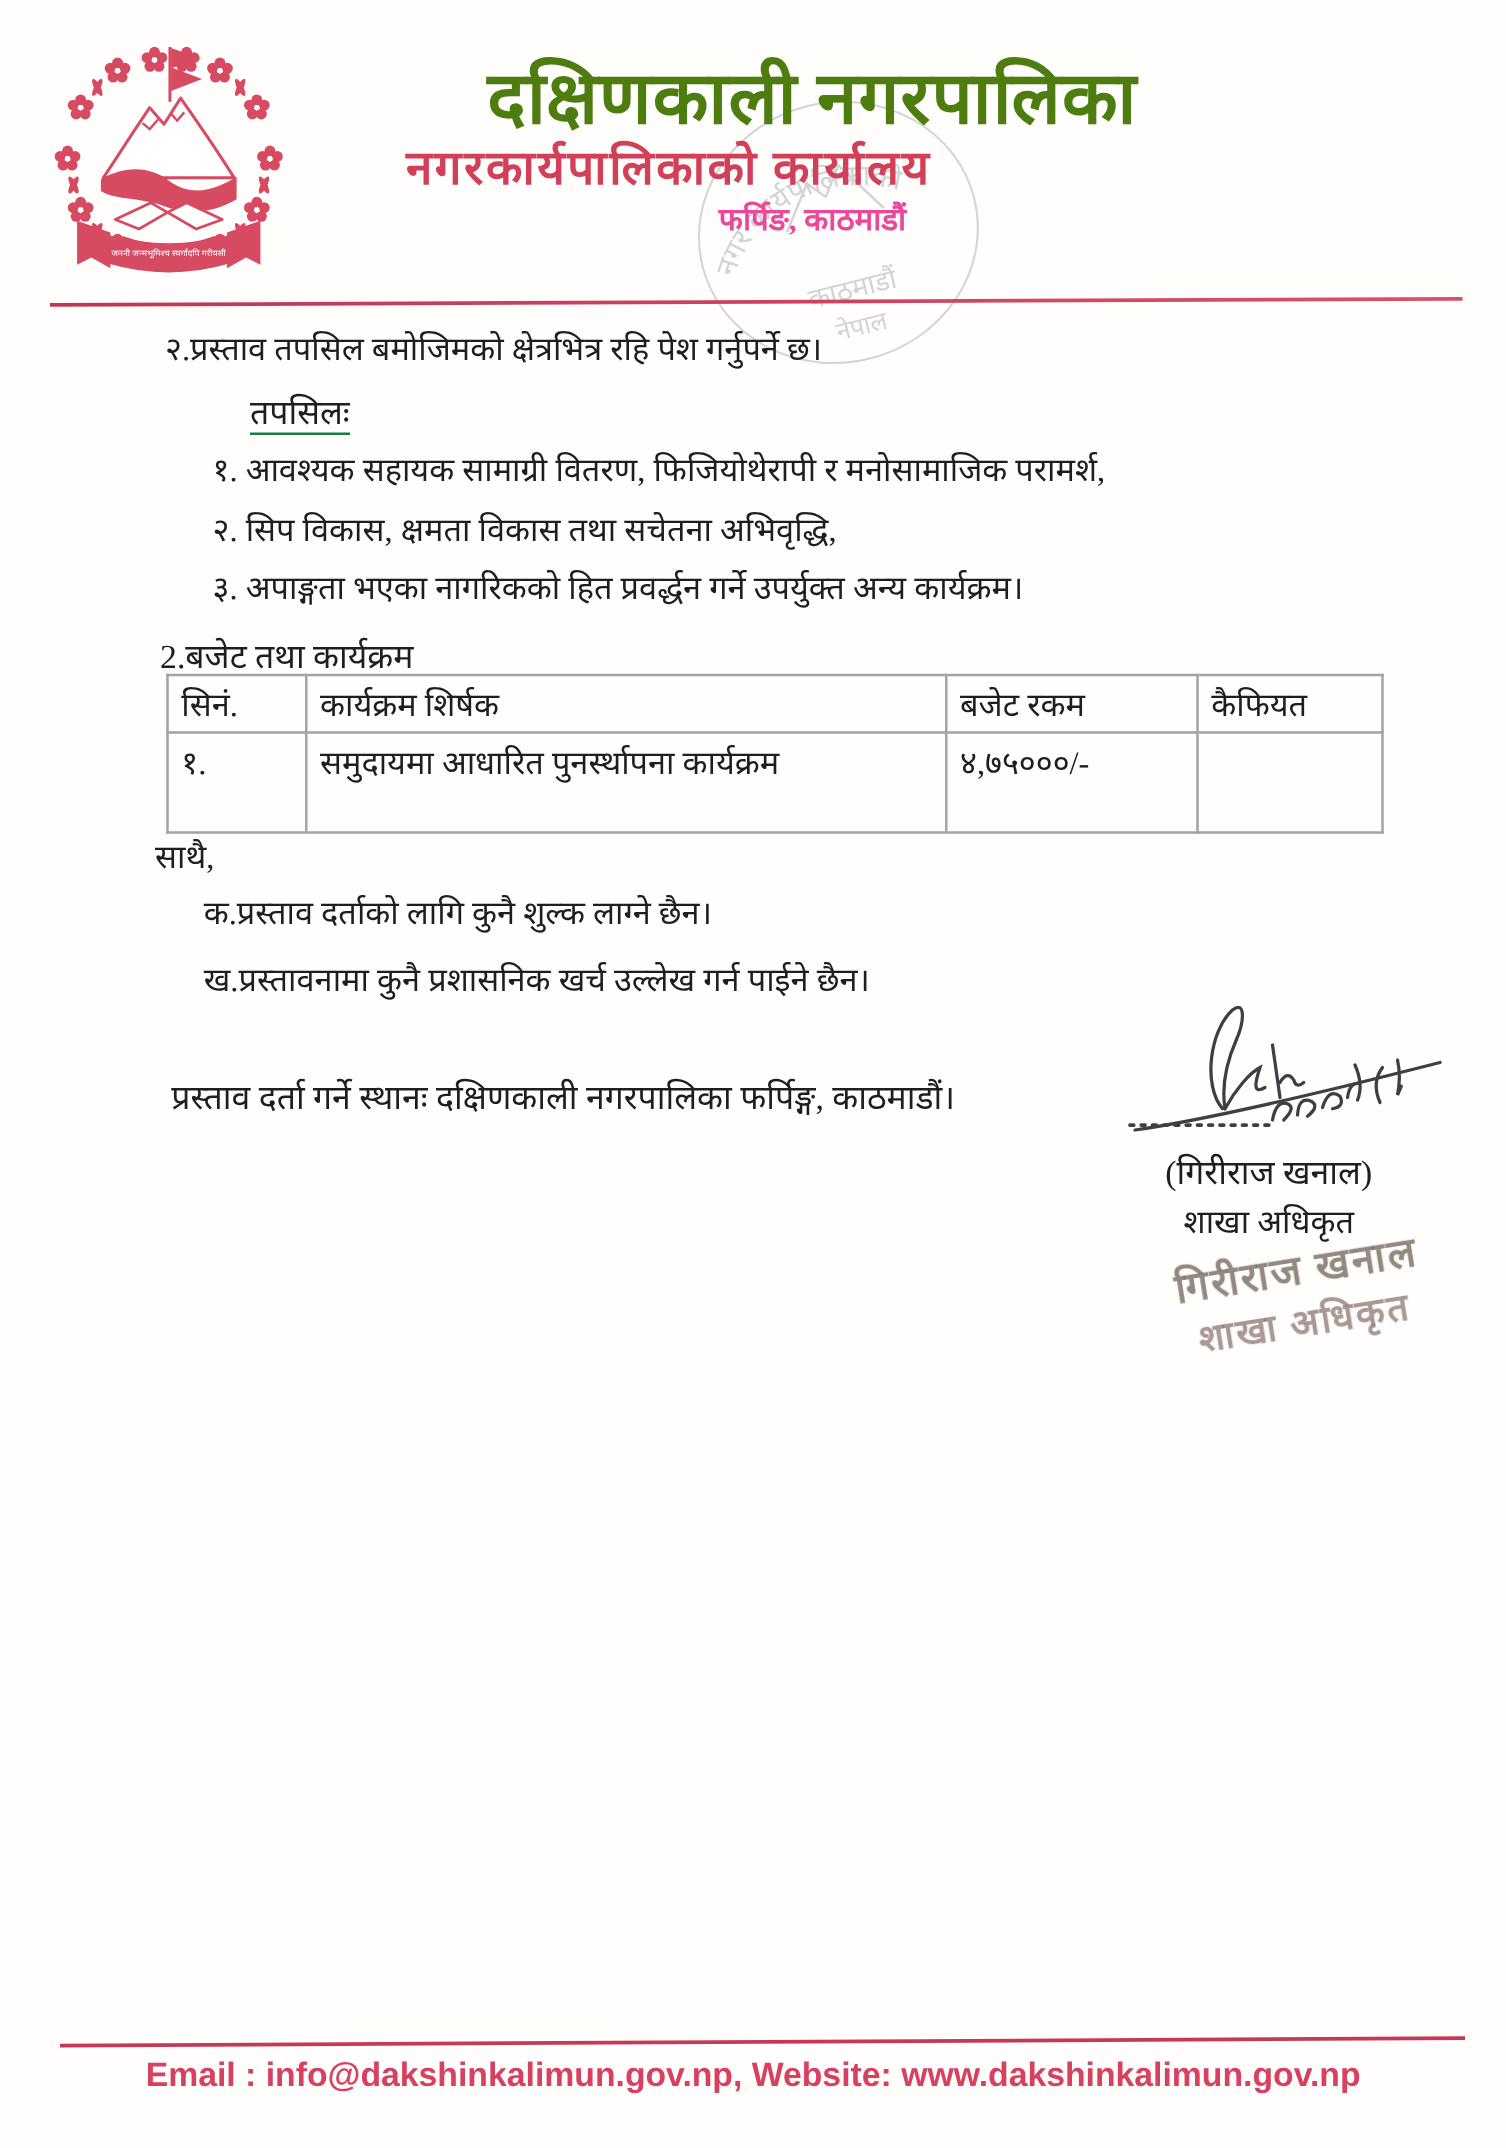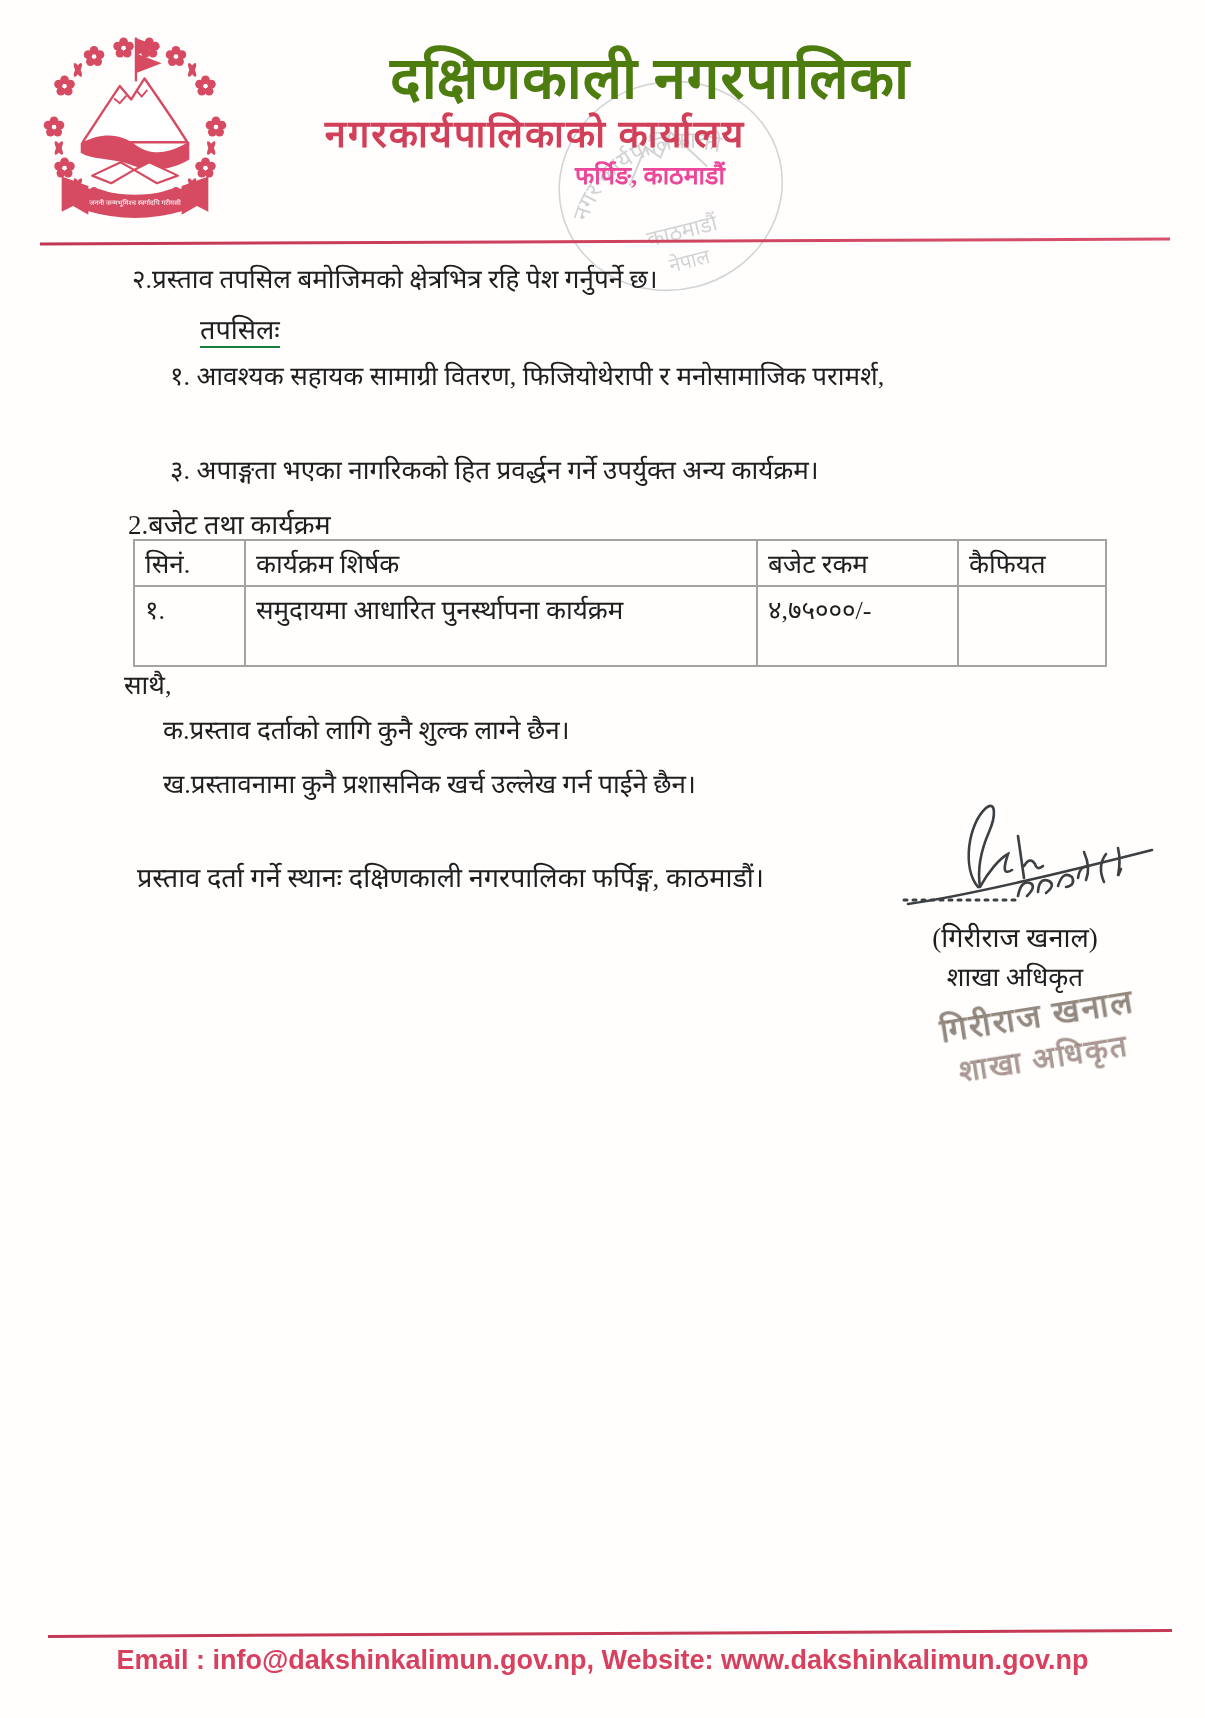--- a/index.html
+++ b/index.html
@@ -134,20 +134,21 @@
   <div class="abs hdr-title">दक्षिणकाली नगरपालिका</div>
   <div class="abs hdr-sub">नगरकार्यपालिकाको कार्यालय</div>
   <div class="abs hdr-place">फर्पिङ, काठमाडौं</div>
   <div class="abs rule-top"></div>
 
   <div class="abs t clause2">२.प्रस्ताव तपसिल बमोजिमको क्षेत्रभित्र रहि पेश गर्नुपर्ने छ।</div>
   <div class="abs t tapasil-h">
     <span>तपसिलः</span>
   </div>
   <div class="abs t item1">१. आवश्यक सहायक सामाग्री वितरण, फिजियोथेरापी र मनोसामाजिक परामर्श,</div>
+  <div class="abs t item2">२. सिप विकास, क्षमता विकास तथा सचेतना अभिवृद्धि,</div>
   <div class="abs t item3">३. अपाङ्गता भएका नागरिकको हित प्रवर्द्धन गर्ने उपर्युक्त अन्य कार्यक्रम।</div>
 
   <div class="abs t budget-h">2.बजेट तथा कार्यक्रम</div>
 
   <table class="budget">
     <colgroup>
         <col style="width:111px">
         <col style="width:512px">
         <col style="width:201px">
         <col style="width:148px">

